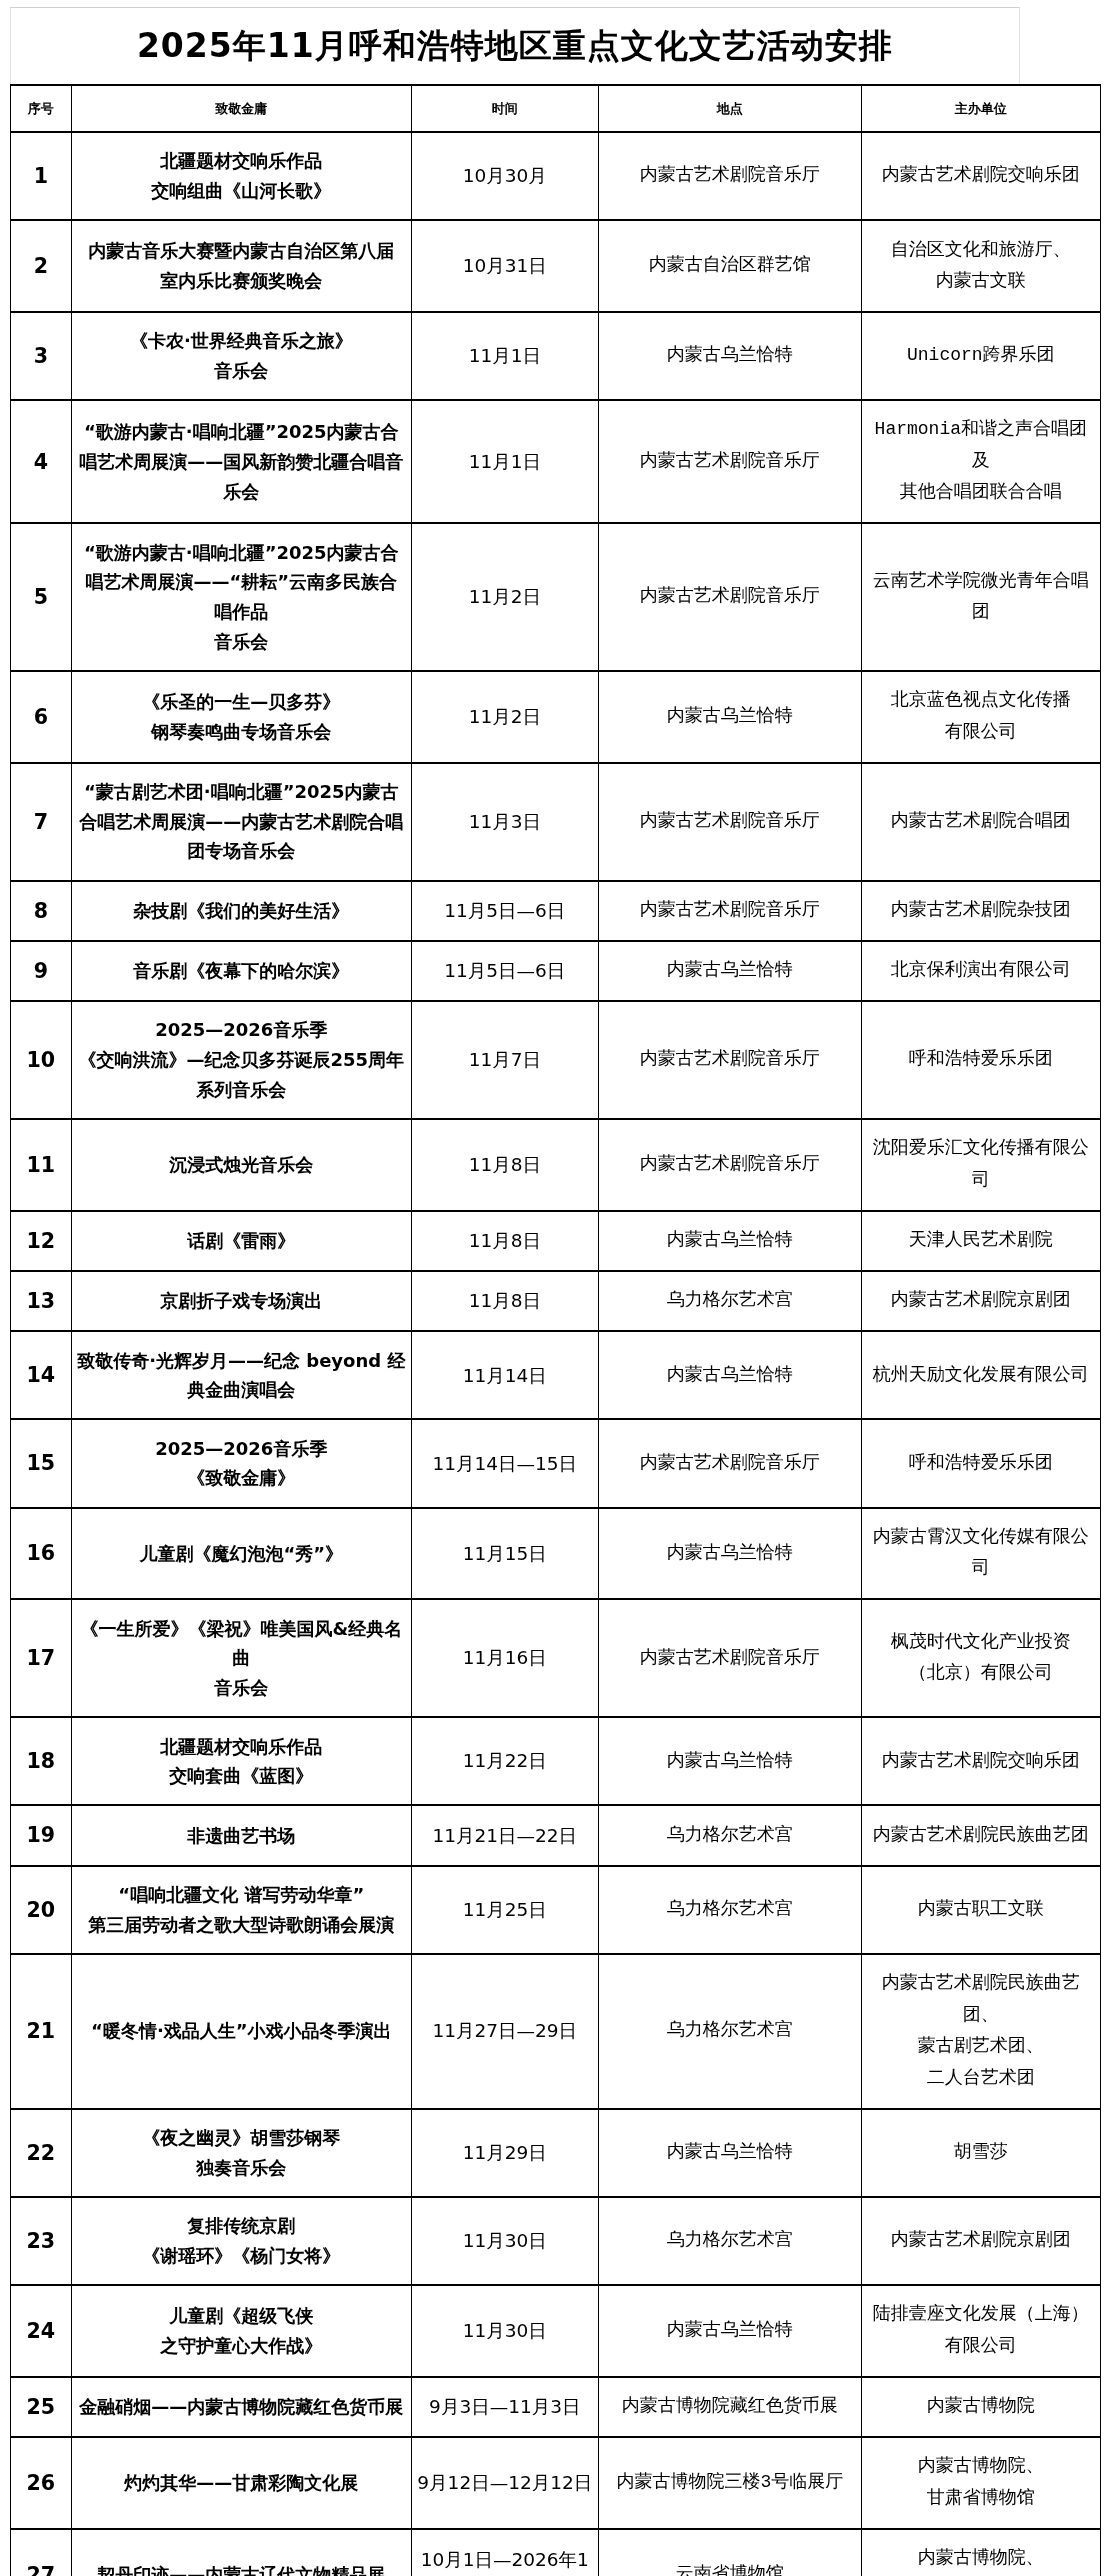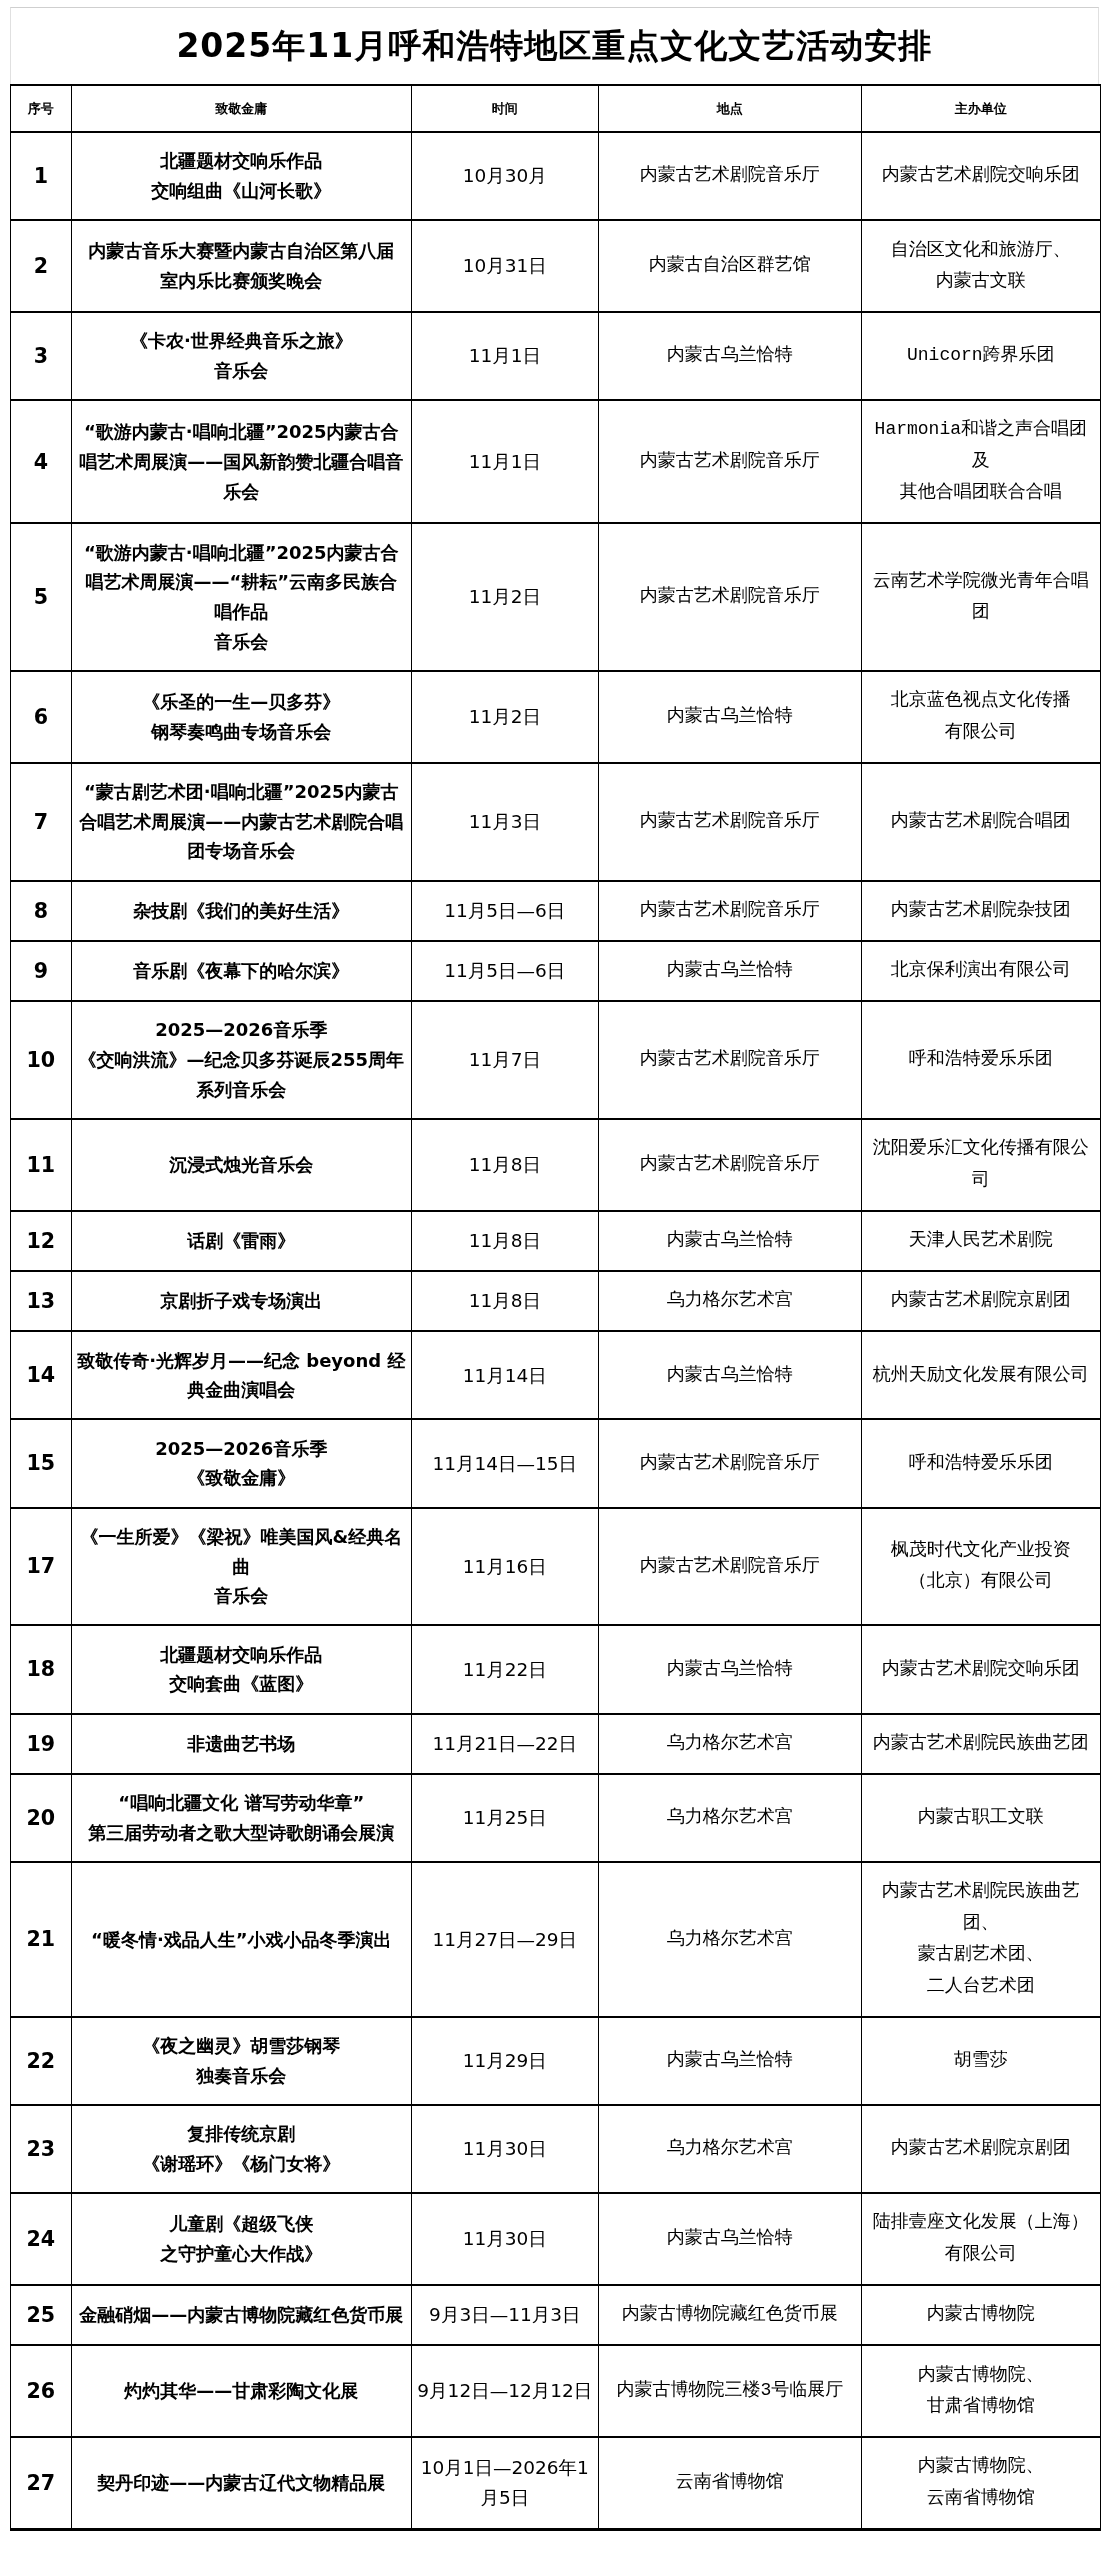--- a/index.html
+++ b/index.html
@@ -14,21 +14,21 @@
     width: 1110px;
     min-height: 3269px;
     padding-top: 7.2px;
     box-sizing: border-box;
   }
   .inner {
     margin-left: 9.8px;
     width: 1089px;
   }
   .doc-title {
-    width: 1089px;
+    width: 1010px;
     min-height: 77px;
     display: flex;
     align-items: center;
     justify-content: center;
     font-size: 33px;
     font-weight: bold;
     letter-spacing: 1px;
     border-top: 1px solid #cfcfcf;
     border-left: 0.5px solid #e0e0e0;
     border-right: 0.5px solid #e0e0e0;
@@ -216,20 +216,27 @@
   </tr>
           <tr>
     <td class="col-index">15</td>
     <td class="col-name">2025—2026音乐季
 《致敬金庸》</td>
     <td class="col-time">11月14日—15日</td>
     <td class="col-location">内蒙古艺术剧院音乐厅</td>
     <td class="col-organizer">呼和浩特爱乐乐团</td>
   </tr>
           <tr>
+    <td class="col-index">16</td>
+    <td class="col-name">儿童剧《魔幻泡泡“秀”》</td>
+    <td class="col-time">11月15日</td>
+    <td class="col-location">内蒙古乌兰恰特</td>
+    <td class="col-organizer">内蒙古霄汉文化传媒有限公司</td>
+  </tr>
+          <tr>
     <td class="col-index">17</td>
     <td class="col-name">《一生所爱》《梁祝》唯美国风&amp;经典名曲
 音乐会</td>
     <td class="col-time">11月16日</td>
     <td class="col-location">内蒙古艺术剧院音乐厅</td>
     <td class="col-organizer">枫茂时代文化产业投资
 （北京）有限公司</td>
   </tr>
           <tr>
     <td class="col-index">18</td>

